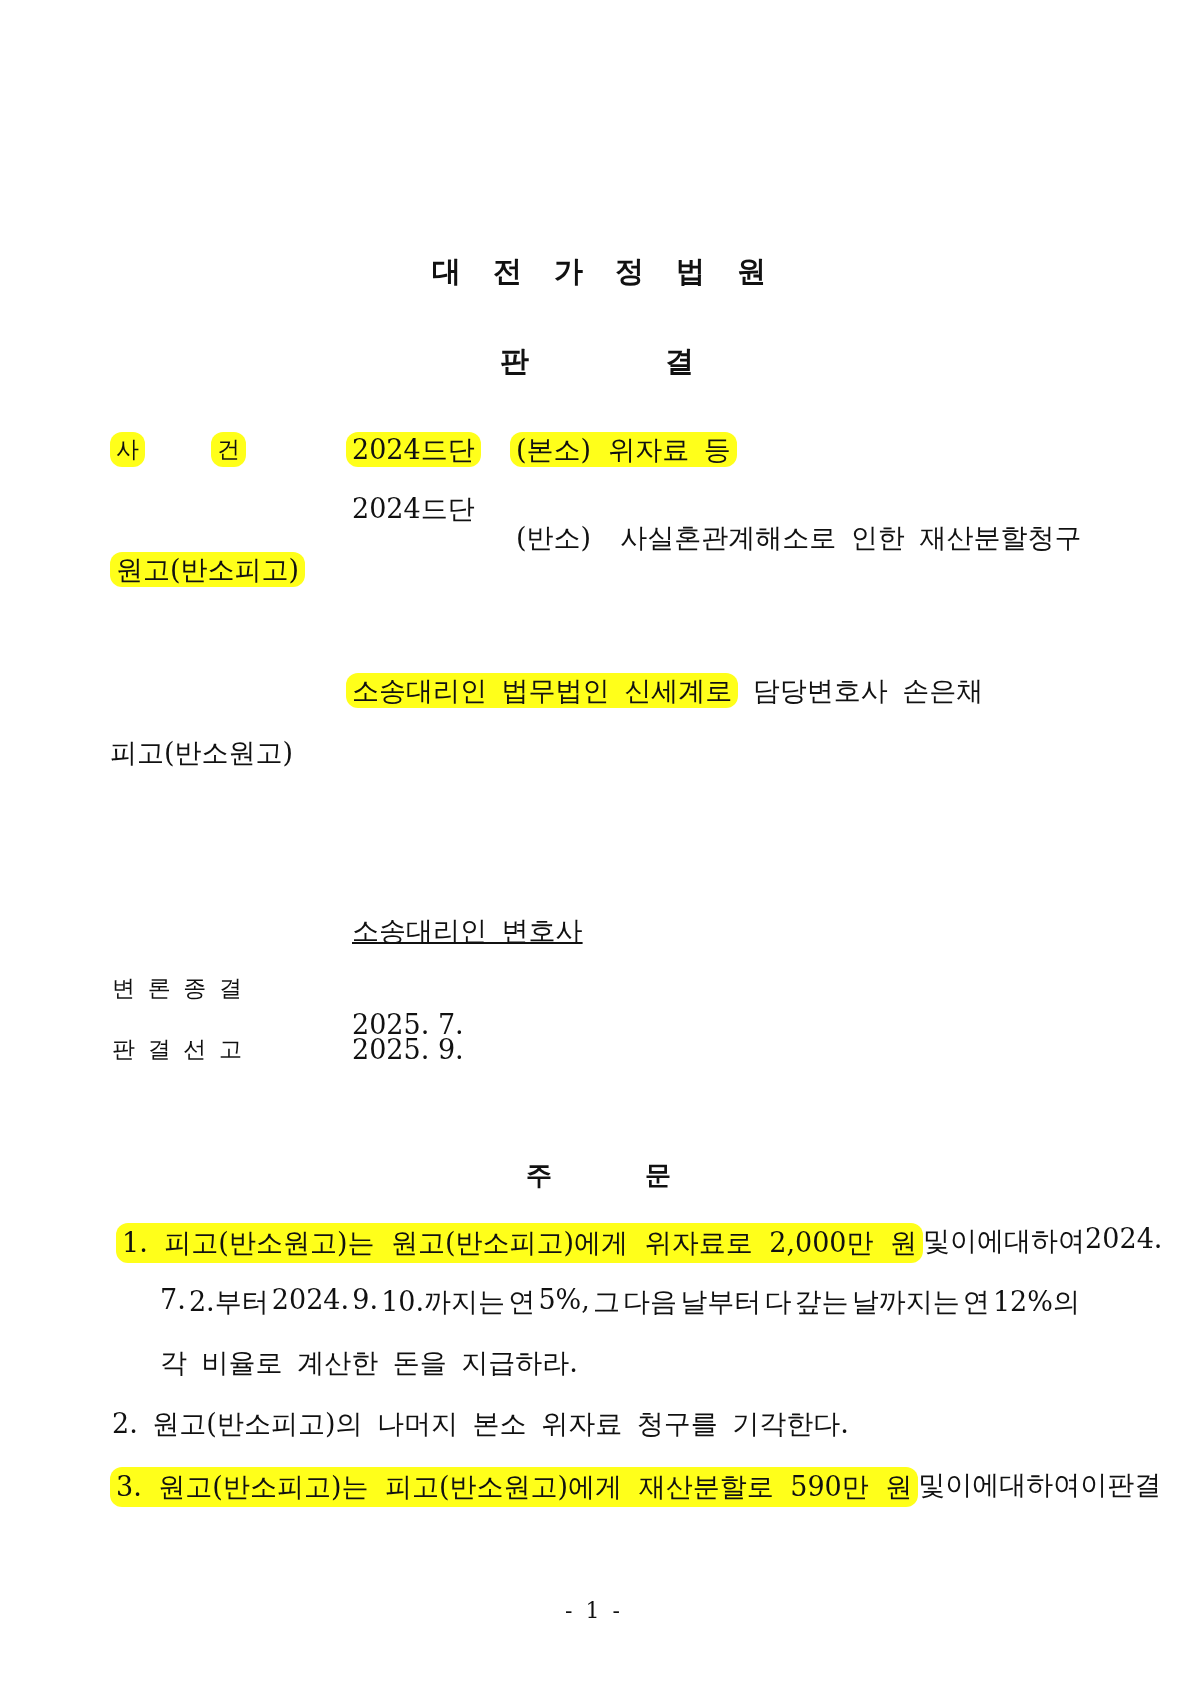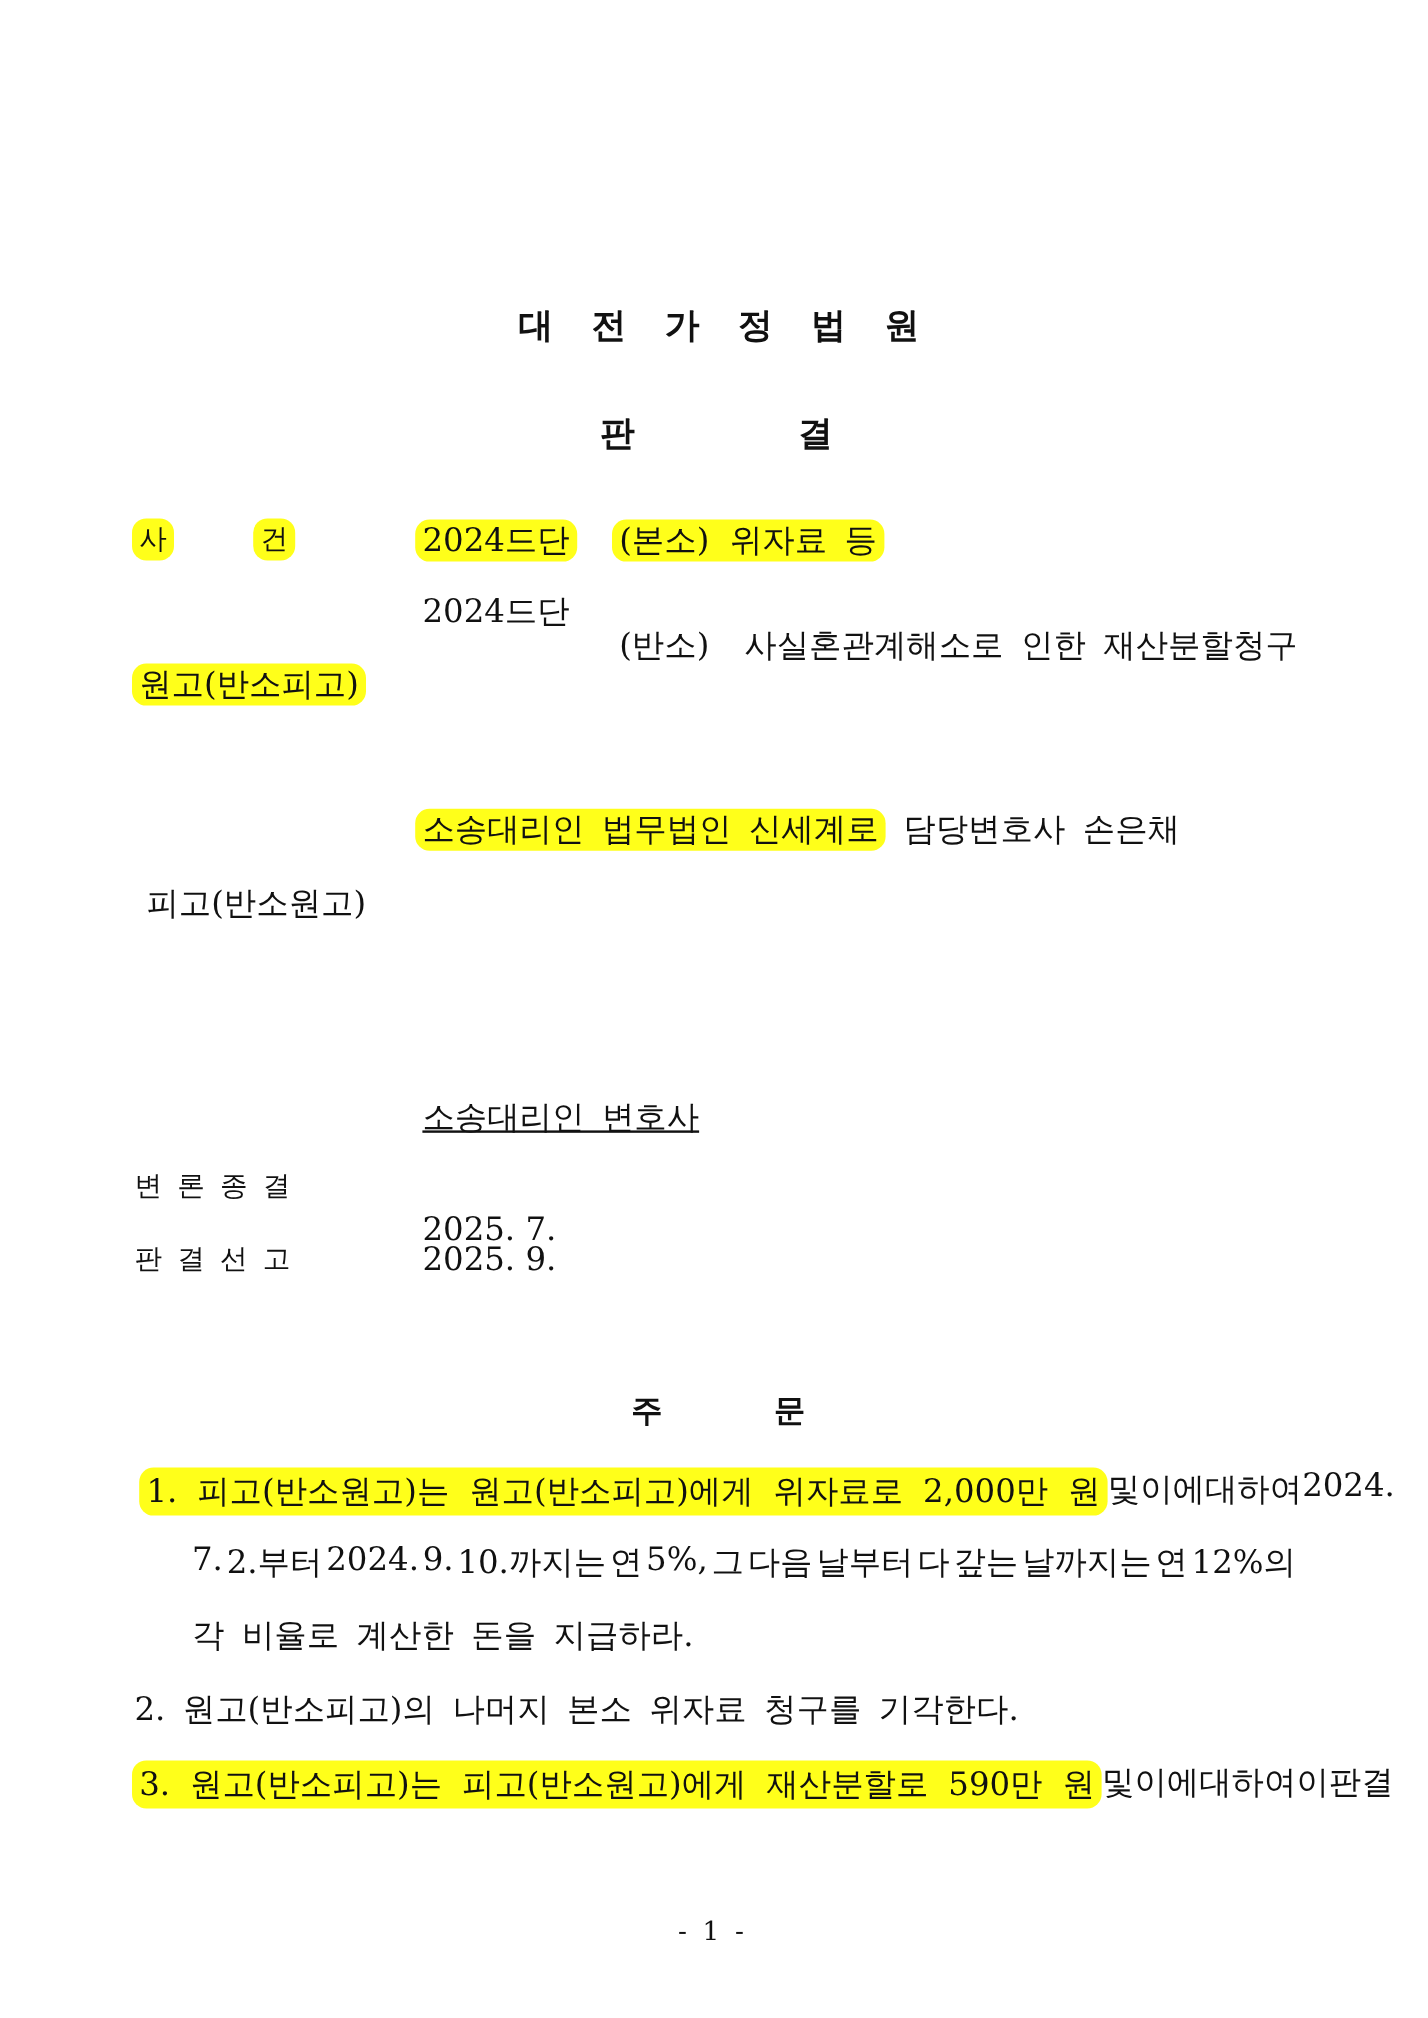--- a/index.html
+++ b/index.html
@@ -52,21 +52,21 @@
 </div>
 
 <div class="abs body" style="left:116px; top:552px;">
   <span class="hl">원고(반소피고)</span>
 </div>
 <div class="abs body" style="left:352px; top:673px; word-spacing:6px;">
   <span class="hl">소송대리인 법무법인 신세계로</span>
   <span>담당변호사 손은채</span>
 </div>
 
-<div class="abs body" style="left:122px; top:735px;">
+<div class="abs body" style="left:110px; top:735px;">
   <span>피고(반소원고)</span>
 </div>
 <div class="abs body" style="left:352px; top:913px; word-spacing:6px;text-decoration:underline;">
   <span>소송대리인 변호사</span>
 </div>
 
 <div class="abs label" style="left:112px; top:973px; width:130px; display:flex; justify-content:space-between;">
   <span>변</span>
   <span>론</span>
   <span>종</span>

